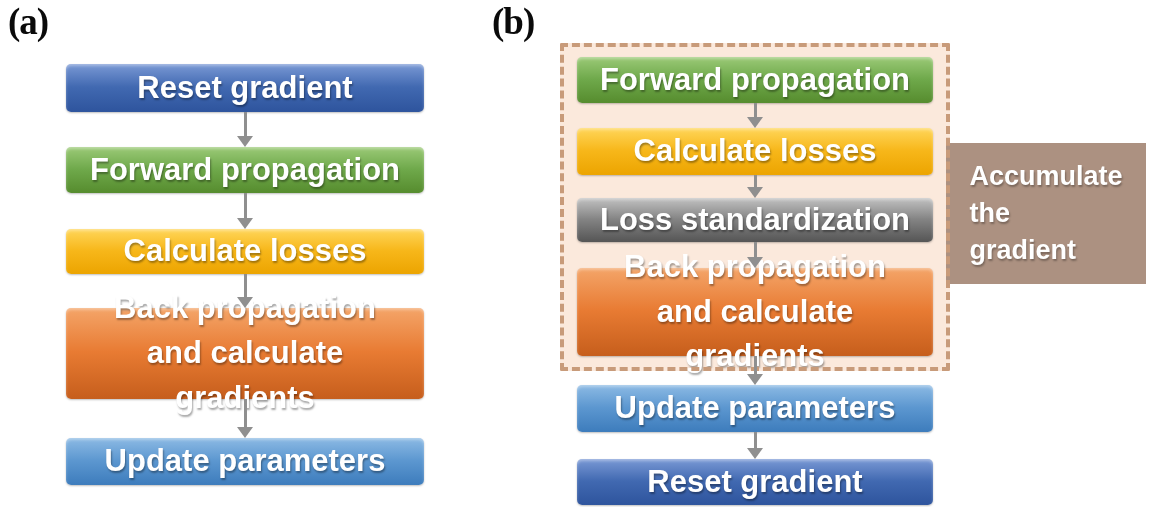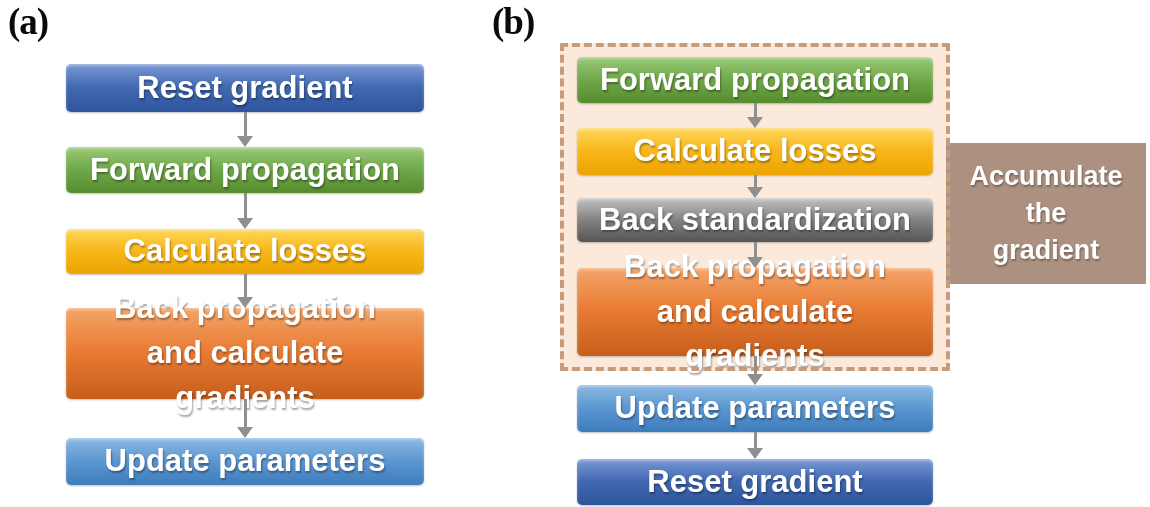--- a/index.html
+++ b/index.html
@@ -67,21 +67,21 @@
     z-index:3;
     pointer-events:none;
   }
   .annotation-box{
     position:absolute;
     left:946px;top:143px;width:200px;height:141px;
     background:var(--annotation_background,#AC9181);
     display:flex;
     align-items:center;
     justify-content:center;
-    text-align:center;
+    text-align:left;
     color:#ffffff;
     font-weight:700;
     font-size:27px;
     line-height:1.38;
     padding:0 30px;
     box-sizing:border-box;
     text-shadow:1px 2px 2px rgba(0,0,0,0.3);
     z-index:1;
   }
   
@@ -133,21 +133,21 @@
       <div class="stem"></div>
       <div class="head"></div>
     </div>
 
   <div class="box b-col" style="top: 128px; height: 47px; background: linear-gradient(rgb(255, 214, 90) 0%, rgb(247, 183, 26) 48%, rgb(236, 164, 0) 100%);">Calculate losses</div>
   <div class="arrow" style="left:747px;top:175px;height:23px;">
       <div class="stem"></div>
       <div class="head"></div>
     </div>
 
-  <div class="box b-col" style="top: 198px; height: 44px; background: linear-gradient(rgb(194, 194, 194) 0%, rgb(132, 132, 132) 48%, rgb(85, 85, 85) 100%);">Back standardization</div>
+  <div class="box b-col" style="top: 198px; height: 44px; background: linear-gradient(rgb(194, 194, 194) 0%, rgb(132, 132, 132) 48%, rgb(85, 85, 85) 100%);">Loss standardization</div>
   <div class="arrow" style="left:747px;top:242px;height:26px;">
       <div class="stem"></div>
       <div class="head"></div>
     </div>
 
   <div class="box b-col" style="top: 268px; height: 88px; padding: 0px 20px; box-sizing: border-box; background: linear-gradient(rgb(244, 165, 105) 0%, rgb(232, 123, 51) 48%, rgb(198, 94, 28) 100%);">Back propagation and calculate gradients</div>
   <div class="arrow" style="left:747px;top:356px;height:29px;">
       <div class="stem"></div>
       <div class="head"></div>
     </div>

